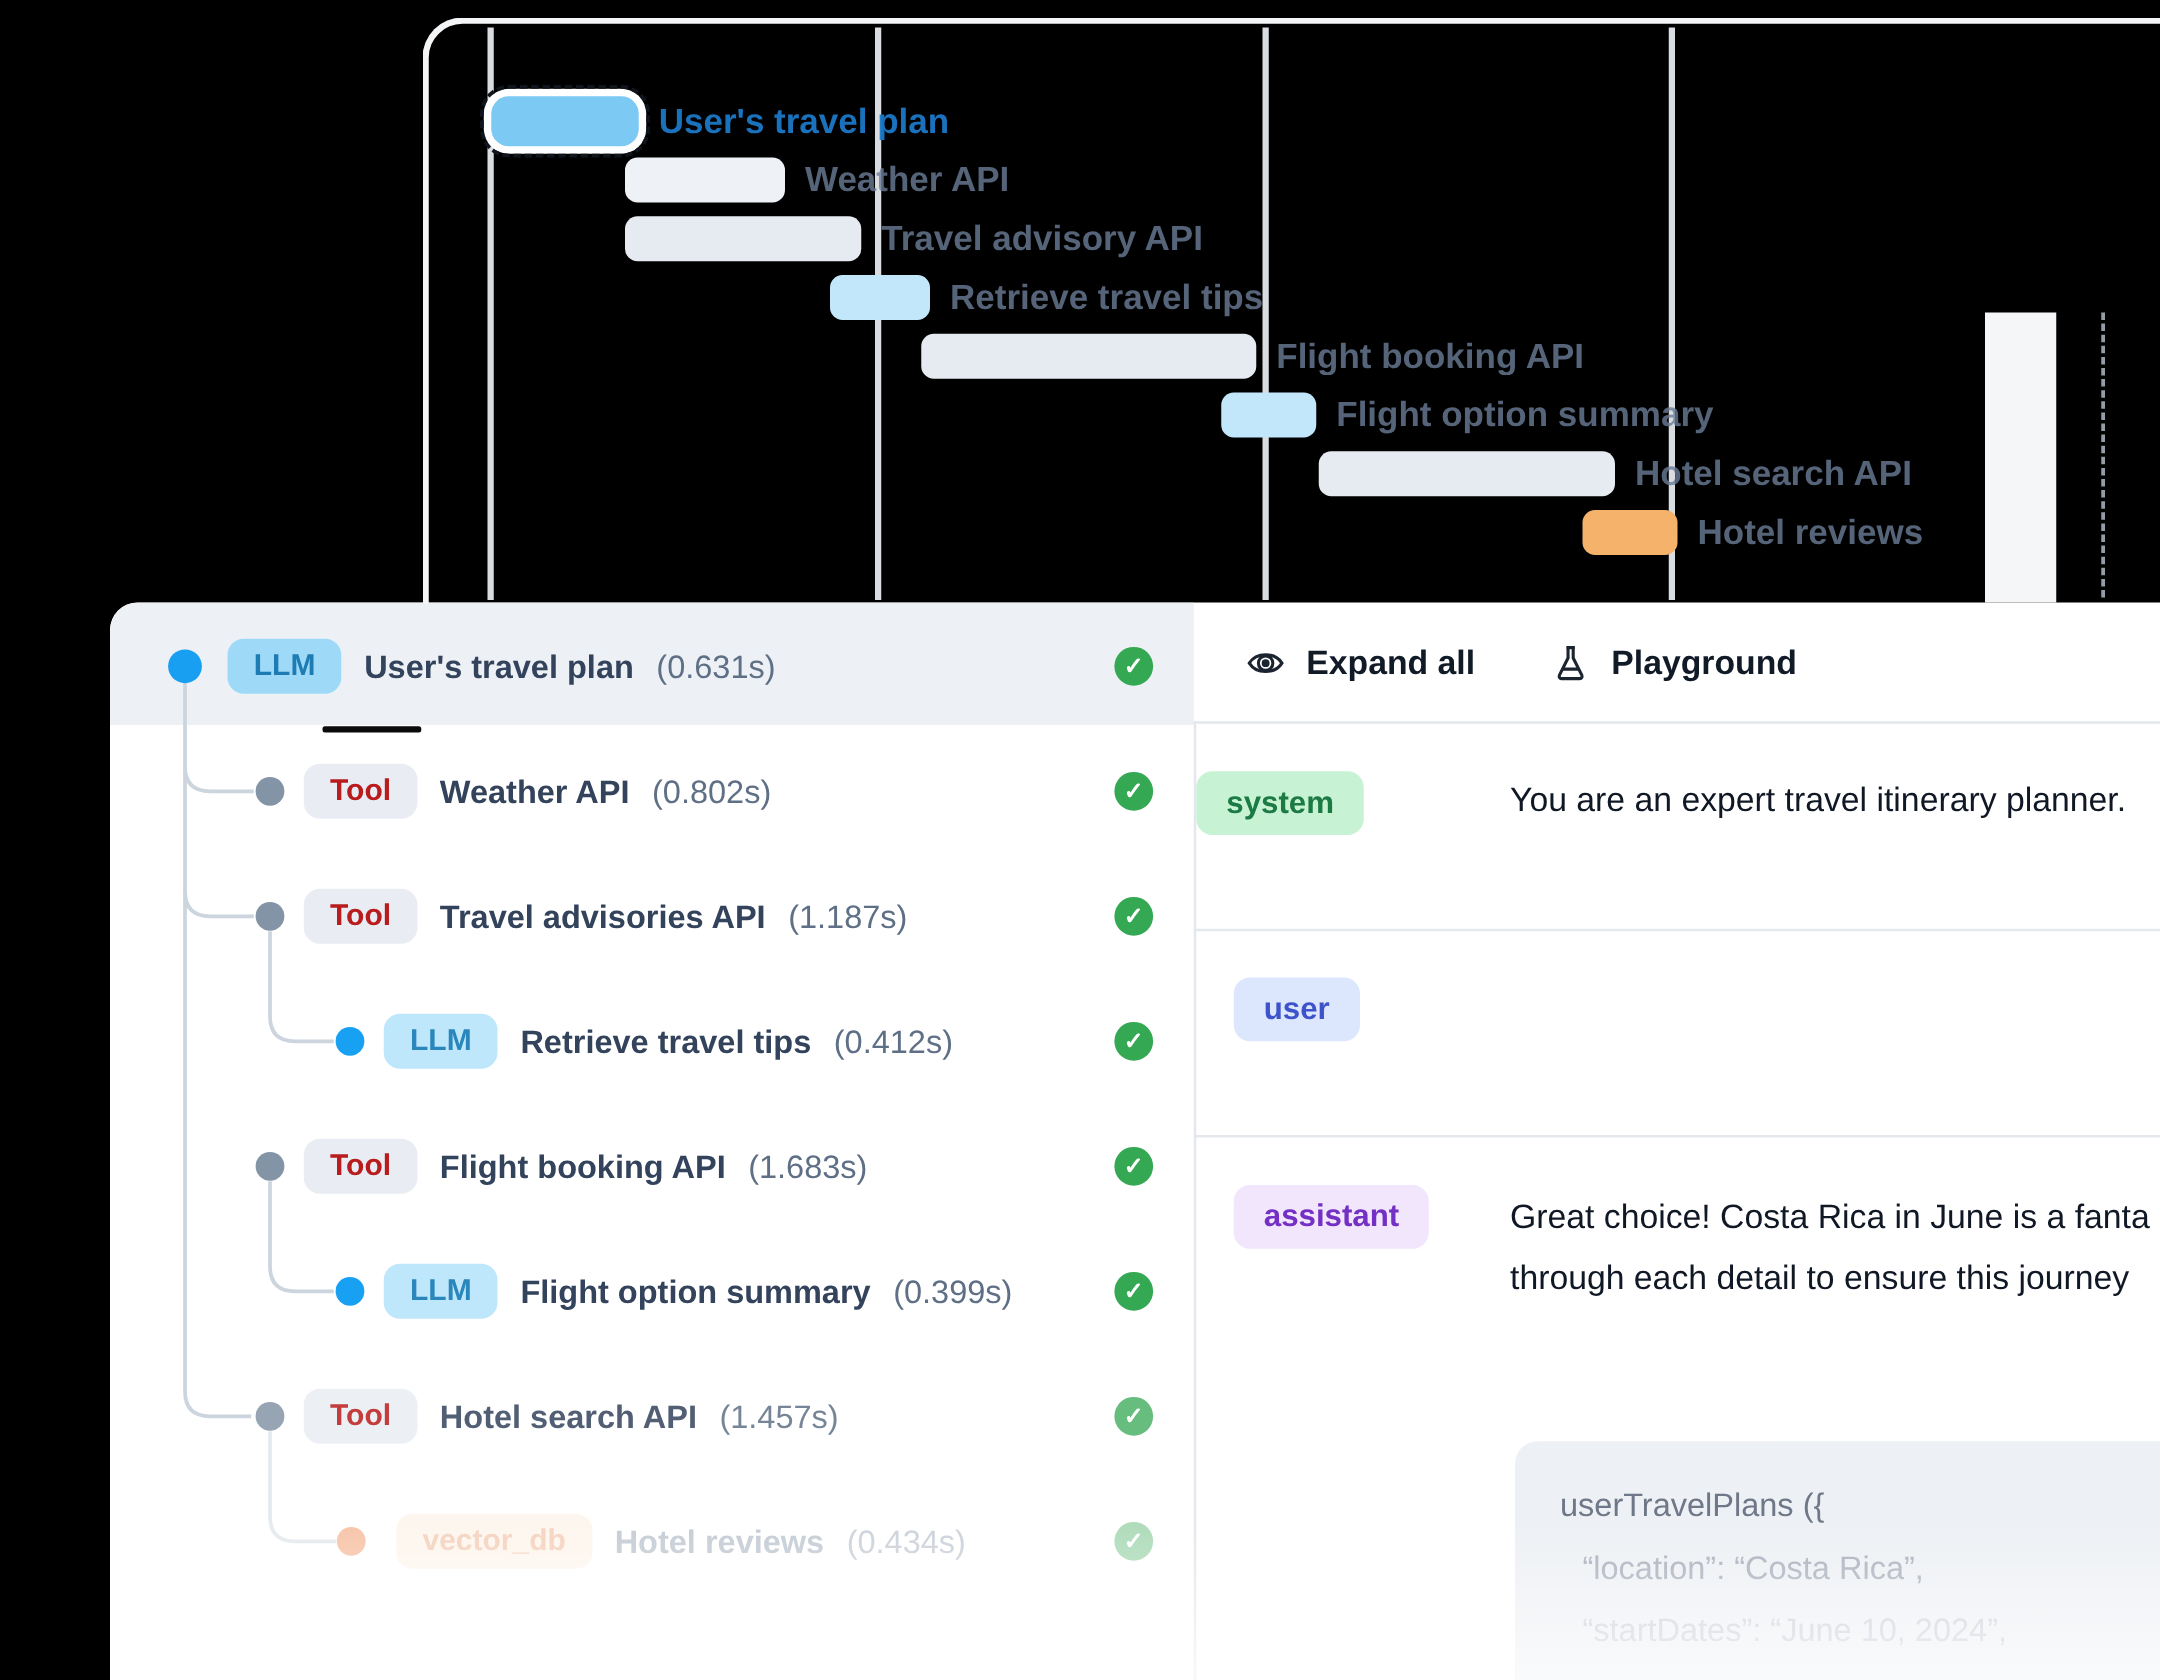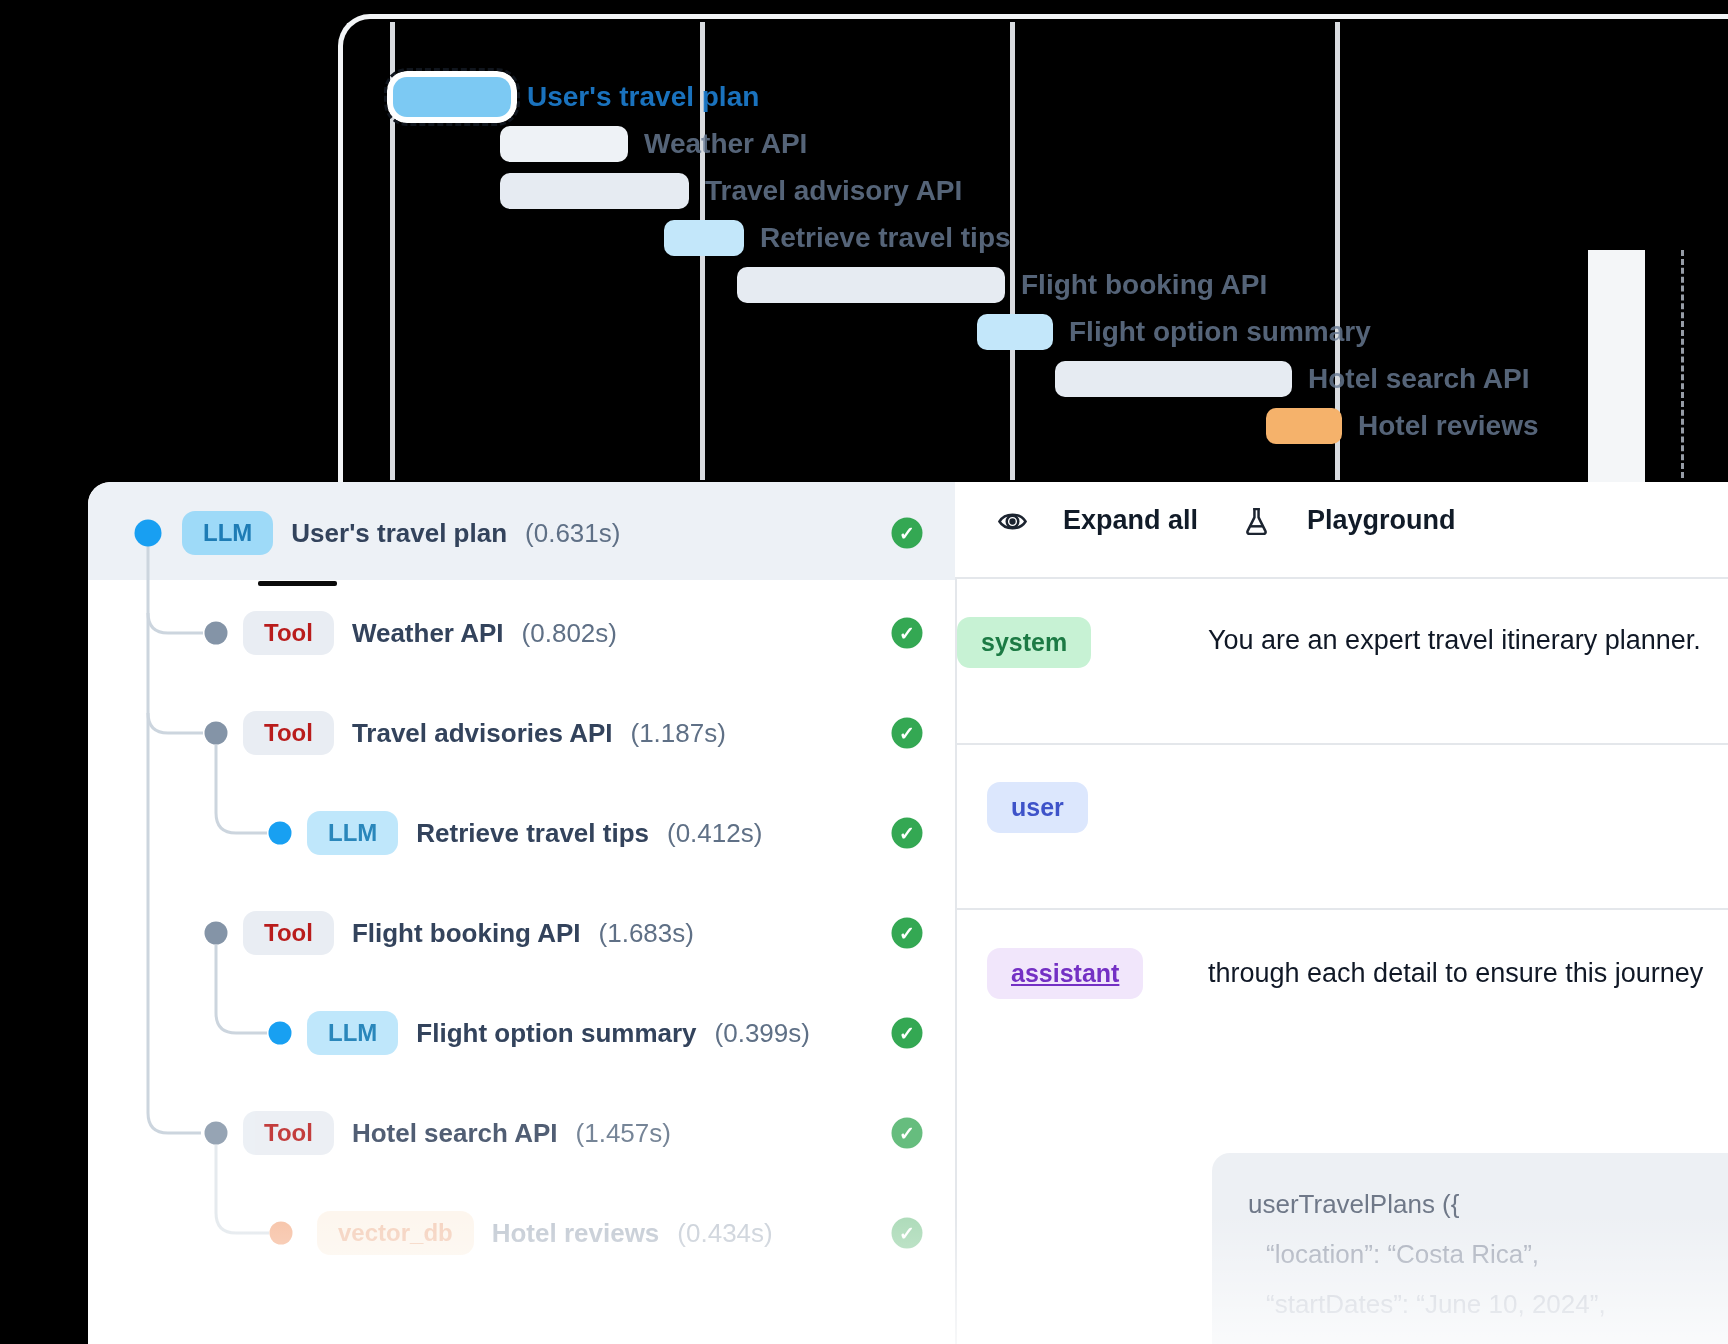--- a/index.html
+++ b/index.html
@@ -43,29 +43,29 @@
   .badge.llm-root{background:#9edaf8;color:#1e7cb5;}
   .badge.llm{background:#bfe7fb;color:#2a87bb;}
   .badge.tool{background:#e9edf3;color:#b91c1c;}
   .badge.vdb{background:#fdeede;color:#eda983;}
   .t-title{font-size:26px;font-weight:600;color:#33435c;white-space:nowrap;}
   .t-dur{font-size:26px;font-weight:500;color:#5f7086;white-space:nowrap;}
   .check{position:absolute;width:31px;height:31px;border-radius:50%;background:#34a853;
          transform:translate(-50%,-50%);display:flex;align-items:center;justify-content:center;
          color:#fff;font-size:19px;font-weight:700;}
   
-  .hdr-btn{position:absolute;display:flex;align-items:flex-start;gap:34px;height:50px;
+  .hdr-btn{position:absolute;display:flex;align-items:center;gap:16px;height:50px;
            transform:translateY(-50%);cursor:pointer;background:none;border:none;padding:0;}
   .hdr-label{font-size:27px;font-weight:700;color:#111b28;white-space:nowrap;}
   .h-divider{position:absolute;left:867px;right:0;height:2px;background:#e4e7eb;}
   .role-badge{position:absolute;display:inline-flex;align-items:center;justify-content:center;
               font-size:25px;font-weight:700;padding:11px 24px;border-radius:13px;}
   .role-system{background:#c7f2d4;color:#1c7a44;}
   .role-user{background:#dce7fd;color:#3e53c9;}
-  .role-assistant{background:#f1e6fb;color:#7430c4;text-decoration:underline;}
+  .role-assistant{background:#f1e6fb;color:#7430c4;}
   .msg{position:absolute;left:1120px;right:0;font-size:27px;color:#101826;font-weight:500;
        white-space:nowrap;overflow:hidden;}
   .msg div{line-height:42px;}
   .msg.assistant div{line-height:49px;}
   .code-block{position:absolute;left:1124px;top:671px;width:620px;height:250px;background:#edf0f4;
               border-radius:18px;padding:26px 0 0 36px;box-sizing:border-box;}
   .code-line{font-size:26px;line-height:50px;white-space:nowrap;}
   .code-line.l0{color:#6f7888;}
   .code-line.l1{color:#a8aebb;padding-left:18px;}
   .code-line.l2{color:#c9ced8;padding-left:18px;}
@@ -213,20 +213,21 @@
 
     <span class="role-badge role-system" style="left:869px;top:135px">system</span>
     <div class="msg" style="top:137px">
       <div>You are an expert travel itinerary planner.</div>
     </div>
 
     <span class="role-badge role-user" style="left:899px;top:300px">user</span>
 
     <span class="role-badge role-assistant" style="left:899px;top:466px">assistant</span>
     <div class="msg assistant" style="top:467px">
+      <div>Great choice! Costa Rica in June is a fanta</div>
       <div>through each detail to ensure this journey</div>
     </div>
 
     <div class="code-block">
       <div class="code-line l0">userTravelPlans ({</div>
       <div class="code-line l1">“location”: “Costa Rica”,</div>
       <div class="code-line l2">“startDates”: “June 10, 2024”,</div>
     </div>
 
     <div class="fade-bottom"></div>

